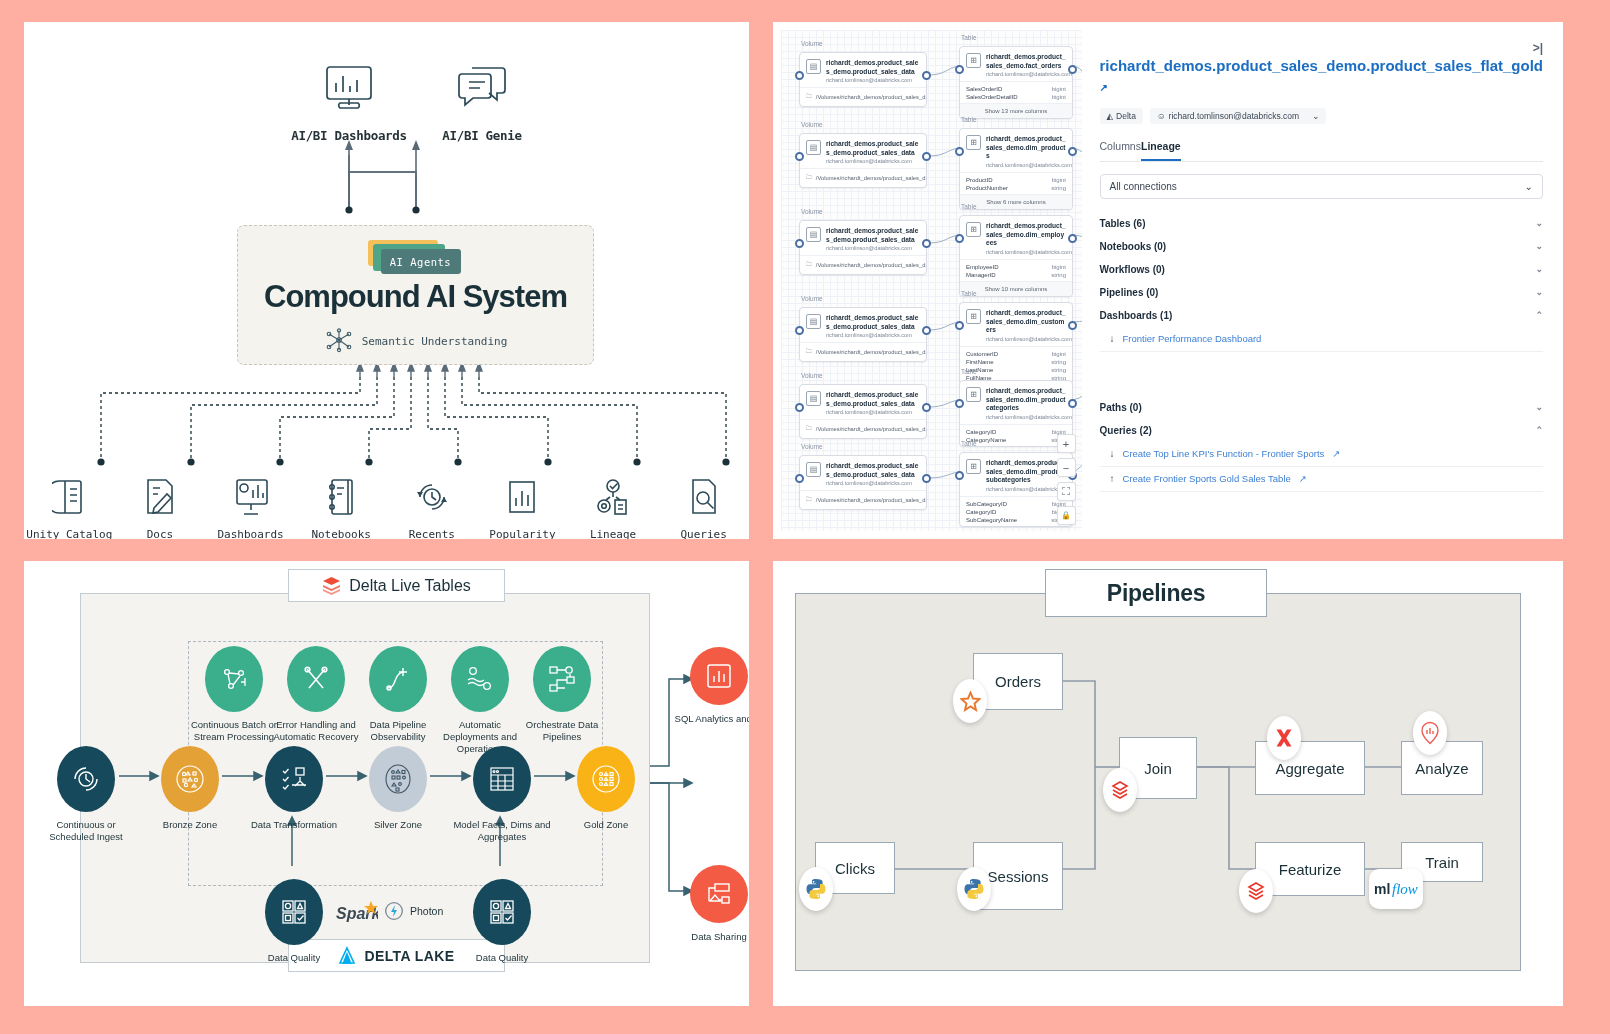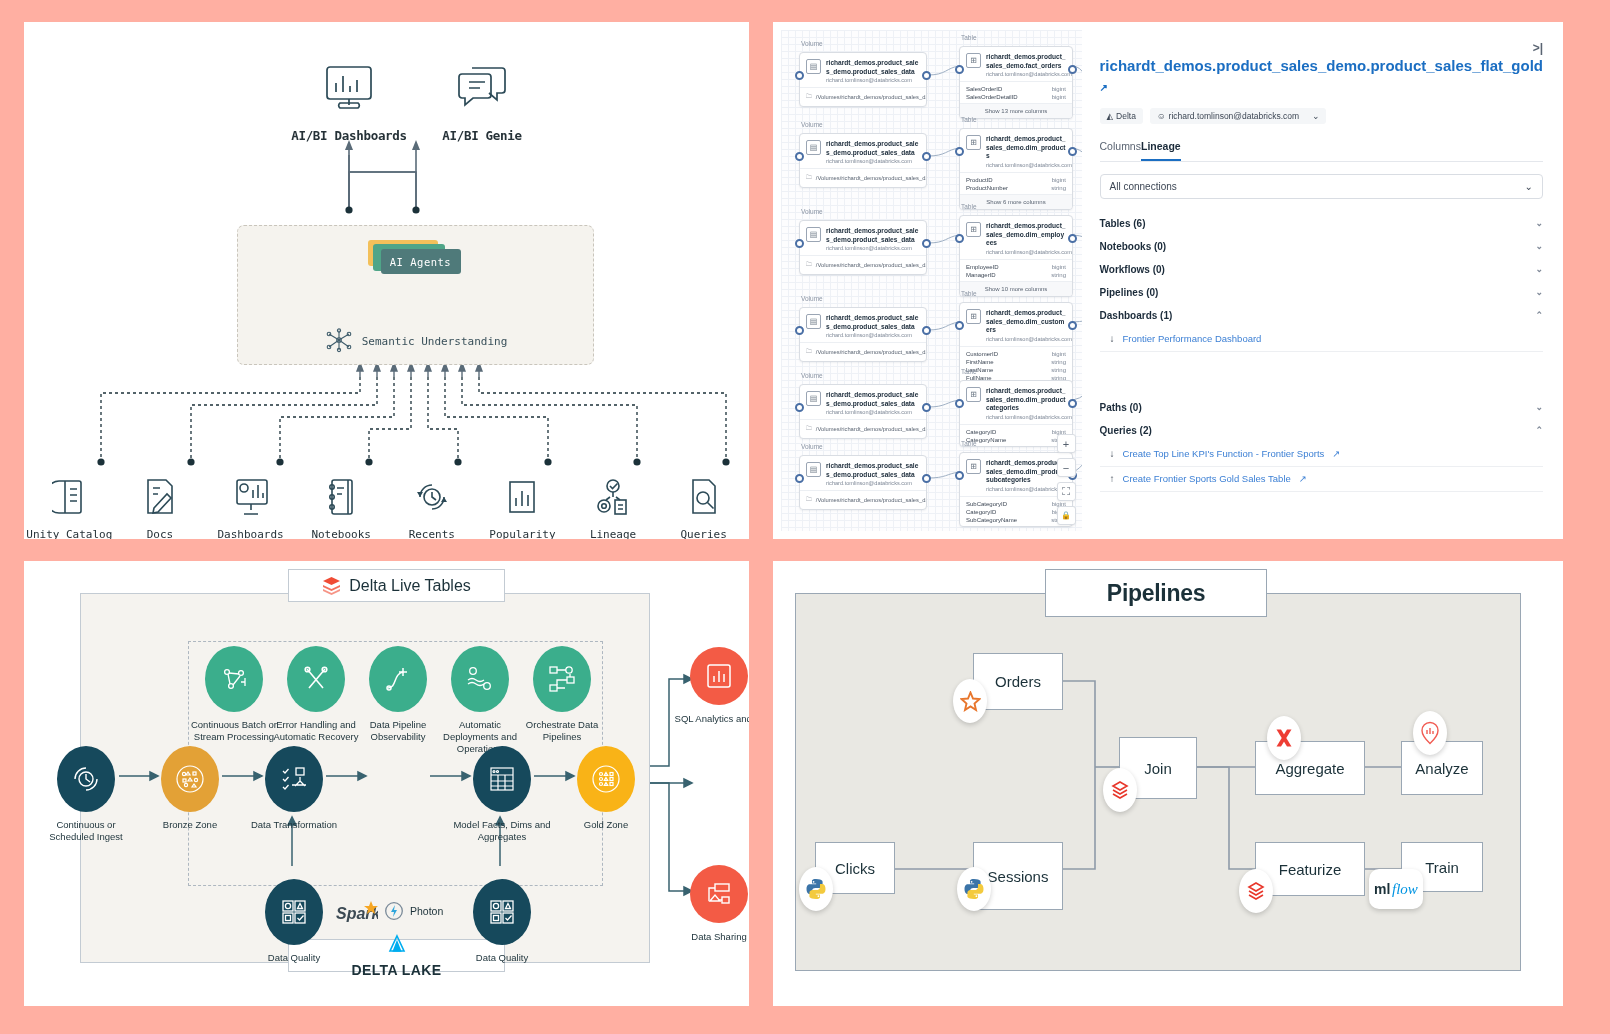--- a/index.html
+++ b/index.html
@@ -118,21 +118,21 @@
   .link-row .lnk { font-size:9.5px; color:#3B7FD4; }
   .spacer { height:44px; }
 
   
   #p3 { padding:0; }
   .dlt-outer { position:absolute; left:56px; top:32px; width:570px; height:370px;
                background:#F5F3EF; border:1px solid #C3CBD3; }
   .chip { position:absolute; background:#fff; border:1px solid #C3CBD3;
           display:flex; align-items:center; justify-content:center; gap:8px; }
   #chip-dlt { left:264px; top:8px; width:217px; height:33px; }
-  #chip-dl  { left:264px; top:378px; width:217px; height:33px;flex-direction:column; }
+  #chip-dl  { left:264px; top:378px; width:217px; height:33px; }
   .chip .ct { font-size:16px; color:#1B3139; font-weight:400; }
   .chip .ct.bold { font-weight:700; font-size:14px; letter-spacing:.4px; }
   .dashbox { position:absolute; left:164px; top:80px; width:415px; height:245px;
              border:1.5px dashed #AEB7C0; }
   .blob { position:absolute; text-align:center; width:100px; }
   .blob .circ { width:58px; height:66px; border-radius:50%; margin:0 auto;
                 display:flex; align-items:center; justify-content:center; }
   .blob .lbl { font-size:9.5px; color:#1B3139; line-height:1.28; margin-top:7px; }
   .greenc { background:#3BAE8C; }
   .navyc  { background:#16495C; }
@@ -260,20 +260,21 @@
         </div>
         <div class="lbl">AI/BI Genie</div>
       </div>
 
       <div class="cabox">
         <div class="agents-stack">
           <div class="card c1"></div>
           <div class="card c2"></div>
           <div class="card c3">AI Agents</div>
         </div>
+        <div class="ca-title">Compound AI System</div>
         <div class="ca-sem">
           <span>
             <svg width="30" height="26" viewBox="0 0 30 26" fill="none" stroke="#3F5C6B" stroke-width="1.1">
               <circle cx="15" cy="12" r="2.3"></circle>
                 <circle cx="5" cy="6" r="1.8"></circle>
                 <circle cx="25" cy="6" r="1.8"></circle>
               <circle cx="5" cy="19" r="1.8"></circle>
                 <circle cx="25" cy="19" r="1.8"></circle>
                 <circle cx="15" cy="2.5" r="1.6"></circle>
               <circle cx="15" cy="22" r="1.6"></circle>
@@ -876,20 +877,37 @@
         <svg width="30" height="30" viewBox="0 0 30 30" fill="none" stroke="#fff" stroke-width="1.3">
           <path d="M4 7 l2 2 3.5 -4"></path>
             <path d="M4 15 l2 2 3.5 -4"></path>
             <path d="M4 23 l2 2 3.5 -4"></path>
           <rect x="17" y="4" width="8" height="7"></rect>
             <path d="M21 13 v4 M13 21 h14 M21 17 l-5 5 M21 17 l5 5"></path>
           </svg>
       </div>
       <div class="lbl">Data Transformation</div>
     </div>
+    <div class="blob" style="left:324px;top:185px;">
+      <div class="circ greyc">
+        <svg width="30" height="32" viewBox="0 0 30 32" fill="none" stroke="#3D5566" stroke-width="1.1">
+          <ellipse cx="15" cy="16" rx="12" ry="14"></ellipse>
+          <circle cx="10" cy="9" r="1.4"></circle>
+            <path d="M15 7 l2 3 -4 0z"></path>
+            <rect x="19" y="7.5" width="3" height="3"></rect>
+          <rect x="9" y="13" width="3" height="3"></rect>
+            <rect x="14" y="13" width="3" height="3"></rect>
+            <circle cx="21" cy="14.5" r="1.4"></circle>
+          <path d="M11 20 l2 3 -4 0z"></path>
+            <circle cx="17" cy="21" r="1.4"></circle>
+            <rect x="13" y="25" width="3" height="3"></rect>
+          </svg>
+      </div>
+      <div class="lbl">Silver Zone</div>
+    </div>
     <div class="blob" style="left:428px;top:185px;">
       <div class="circ navyc">
         <svg width="30" height="30" viewBox="0 0 30 30" fill="none" stroke="#fff" stroke-width="1.2">
           <rect x="4" y="4" width="22" height="22"></rect>
             <path d="M4 11 h22 M4 17 h22 M4 22 h22 M11 11 v15 M18 11 v15"></path>
           <circle cx="7" cy="7.5" r="1"></circle>
             <circle cx="10.5" cy="7.5" r="1"></circle>
           </svg>
       </div>
       <div class="lbl">Model Facts, Dims and Aggregates</div>
@@ -1064,21 +1082,21 @@
       <span>Featurize</span>
       </div>
     <div class="wfbadge" style="left:466px;top:308px;">
       <svg width="20" height="21" viewBox="0 0 20 21" fill="none" stroke="#E8372B" stroke-width="1.6">
         <path d="M10 2 L17 6 L10 10 L3 6z"></path>
           <path d="M3 10 L10 14 L17 10"></path>
           <path d="M3 14 L10 18 L17 14"></path>
         </svg>
       </div>
 
-    <div class="wfnode" style="left:628px;top:281px;width:82px;height:50px;">
+    <div class="wfnode" style="left:628px;top:281px;width:82px;height:40px;">
       <span>Train</span>
       </div>
     <div class="wfbadge" style="left:596px;top:308px;width:54px;height:40px;border-radius:10px;">
       <svg width="46" height="20" viewBox="0 0 46 20">
         <text x="1" y="15" font-family="Liberation Sans, sans-serif" font-size="14" font-weight="700" fill="#1B3139">ml</text>
         <text x="19" y="15" font-family="Liberation Serif, serif" font-size="15" font-style="italic" fill="#0194E2">flow</text>
         </svg>
       </div>
   </div>
 

